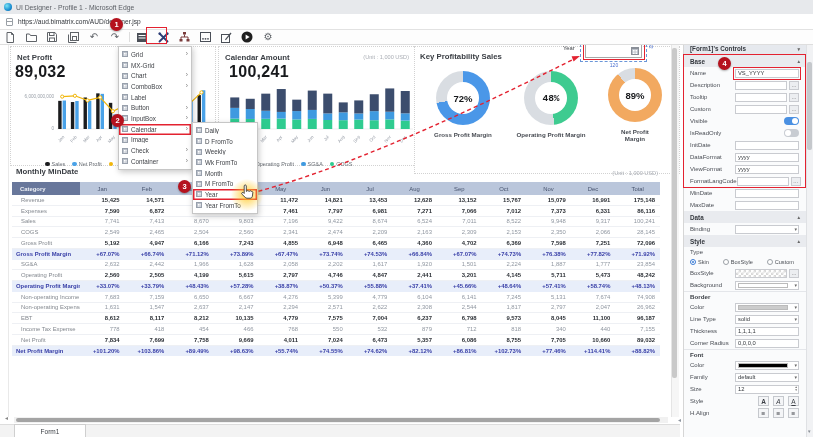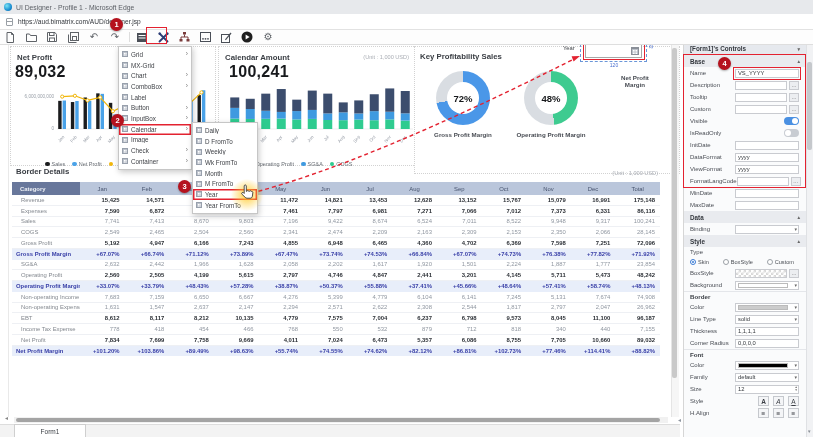--- a/index.html
+++ b/index.html
@@ -356,44 +356,49 @@
   <div class="abs card-title" style="left:5px;top:5px;">Key Profitability Sales</div>
   <div class="abs donut-wrap" style="left:10px;top:24px;width:76px;">
     <div class="donut" style="margin: 0px auto; background: conic-gradient(rgb(74, 151, 232) 0deg, rgb(74, 151, 232) 72%, rgb(217, 221, 226) 72%, rgb(217, 221, 226) 100%);">
         <div class="hole">
           <span class="pct">72%</span>
         </div>
       </div>
     <div class="dlabel" style="width:74px;">Gross Profit Margin</div>
   </div>
   <div class="abs donut-wrap" style="left:96px;top:24px;width:80px;">
-    <div class="donut" style="margin: 0px auto; background: conic-gradient(rgb(62, 203, 144) 0deg, rgb(62, 203, 144) 48%, rgb(217, 221, 226) 48%, rgb(217, 221, 226) 100%);">
+    <div class="donut" style="margin: 0px auto; background: conic-gradient(rgb(62, 203, 144) 0deg, rgb(62, 203, 144) 48%, rgb(217, 221, 226) 48%, rgb(217, 221, 226) 100%); font-family: Liberation Mono, monospace;">
         <div class="hole">
           <span class="pct">48%</span>
         </div>
       </div>
     <div class="dlabel" style="width:80px;">Operating Profit Margin</div>
   </div>
   <div class="abs donut-wrap" style="left:182px;top:21px;width:76px;">
+    <div class="donut" style="margin: 0px auto; background: conic-gradient(rgb(242, 169, 96) 0deg, rgb(242, 169, 96) 89%, rgb(217, 221, 226) 89%, rgb(217, 221, 226) 100%);">
+        <div class="hole">
+          <span class="pct">89%</span>
+        </div>
+      </div>
     <div class="dlabel" style="width:42px;">Net Profit Margin</div>
   </div>
 </div>
 
 <div class="abs" id="cal-label">Year</div>
 <div class="abs" id="cal-input">
   <span class="cal-ic"></span>
 </div>
 <div class="selrect" style="left:580px;top:39px;width:67px;height:23px;"></div>
 <div class="redbox" style="left:583px;top:41px;width:62px;height:19px;"></div>
 <div class="handle" style="left:611px;top:36px;"></div>
 <div class="dim" style="left:593px;top:62px;width:42px;text-align:center;">120</div>
 <div class="dim" style="left:648px;top:43px;writing-mode:vertical-rl;">32</div>
 
 <div class="abs" id="tbl-wrap">
-  <div class="abs card-title" style="left:4px;top:1px;">Border Details</div>
+  <div class="abs card-title" style="left:4px;top:1px;">Monthly MinDate</div>
   <div class="abs unit" style="right:2px;top:4px;">(Unit : 1,000 USD)</div>
   <div class="abs" style="left:0;top:16px;width:648px;" id="monthly-table">
       <div class="trow thead">
         <div class="th cat">Category</div>
         <div class="th">Jan</div>
         <div class="th">Feb</div>
         <div class="th">Mar</div>
         <div class="th">Apr</div>
         <div class="th">May</div>
         <div class="th">Jun</div>

